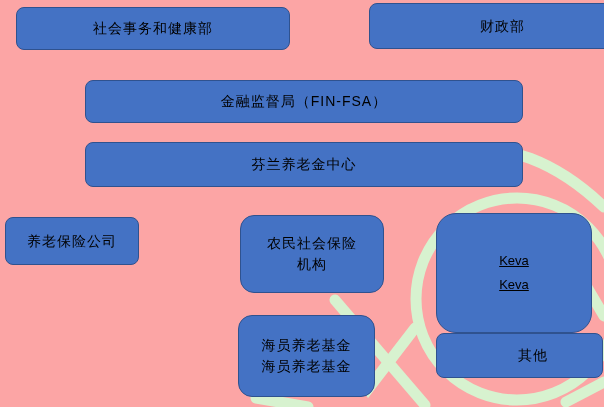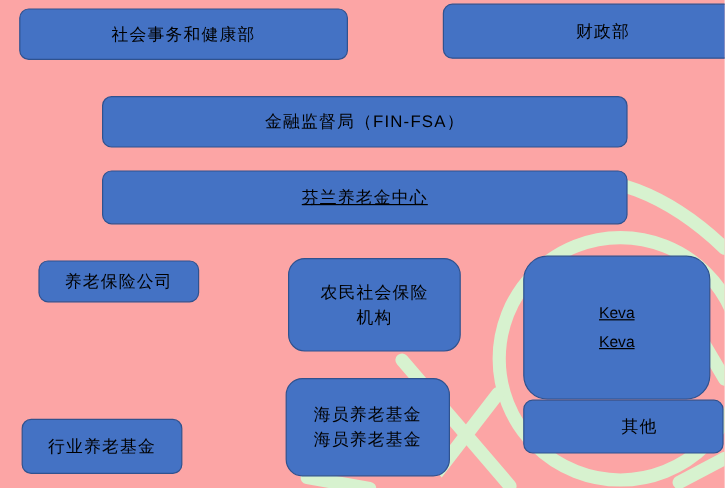--- a/index.html
+++ b/index.html
@@ -28,22 +28,22 @@
     text-align:center;
   }
   .node .line{display:block;}
   .r-md{border-radius:14px;}
   .r-lg{border-radius:20px;text-decoration:underline;}
   .latin{letter-spacing:0;font-size:13px;line-height:24px;}
   
   .n-msh {left:16px; top:7px;  width:274px;height:43px;}
   .n-mof {left:333px;top:3px;  width:267px;height:46px;margin-left:36px;}
   .n-fsa {left:85px; top:80px; width:438px;height:43px;}
-  .n-fpc {left:85px; top:142px;width:438px;height:45px;text-decoration:underline;}
-  .n-pic {left:32px; top:217px;width:134px;height:35px;}
+  .n-fpc {left:85px; top:142px;width:438px;height:45px;}
+  .n-pic {left:5px; top:217px;width:134px;height:48px;}
   .n-fsi {left:240px;top:215px;width:144px;height:78px;}
   .n-keva{left:436px;top:213px;width:156px;height:120px;}
   .n-pfc {left:18px; top:283px;width:134px;height:46px;}
   .n-spf {left:238px;top:315px;width:137px;height:82px;}
   .n-ipf {left:18px; top:349px;width:134px;height:46px;}
   .n-oth {left:436px;top:333px;width:167px;height:45px;padding-left:27px;}
 </style>
 </head>
 <body>
 
@@ -72,23 +72,20 @@
     <span class="line">金融监督局（FIN-FSA）</span>
   </div>
 
   <div class="node n-fpc">
     <span class="line">芬兰养老金中心</span>
   </div>
 
   <div class="node n-pic">
     <span class="line">养老保险公司</span>
   </div>
-  <div class="node n-ipf">
-    <span class="line">行业养老基金</span>
-  </div>
 
   <div class="node n-fsi r-md">
     <span class="line">农民社会保险</span>
     <span class="line">机构</span>
   </div>
   <div class="node n-spf r-md">
     <span class="line">海员养老基金</span>
     <span class="line">海员养老基金</span>
   </div>
 

